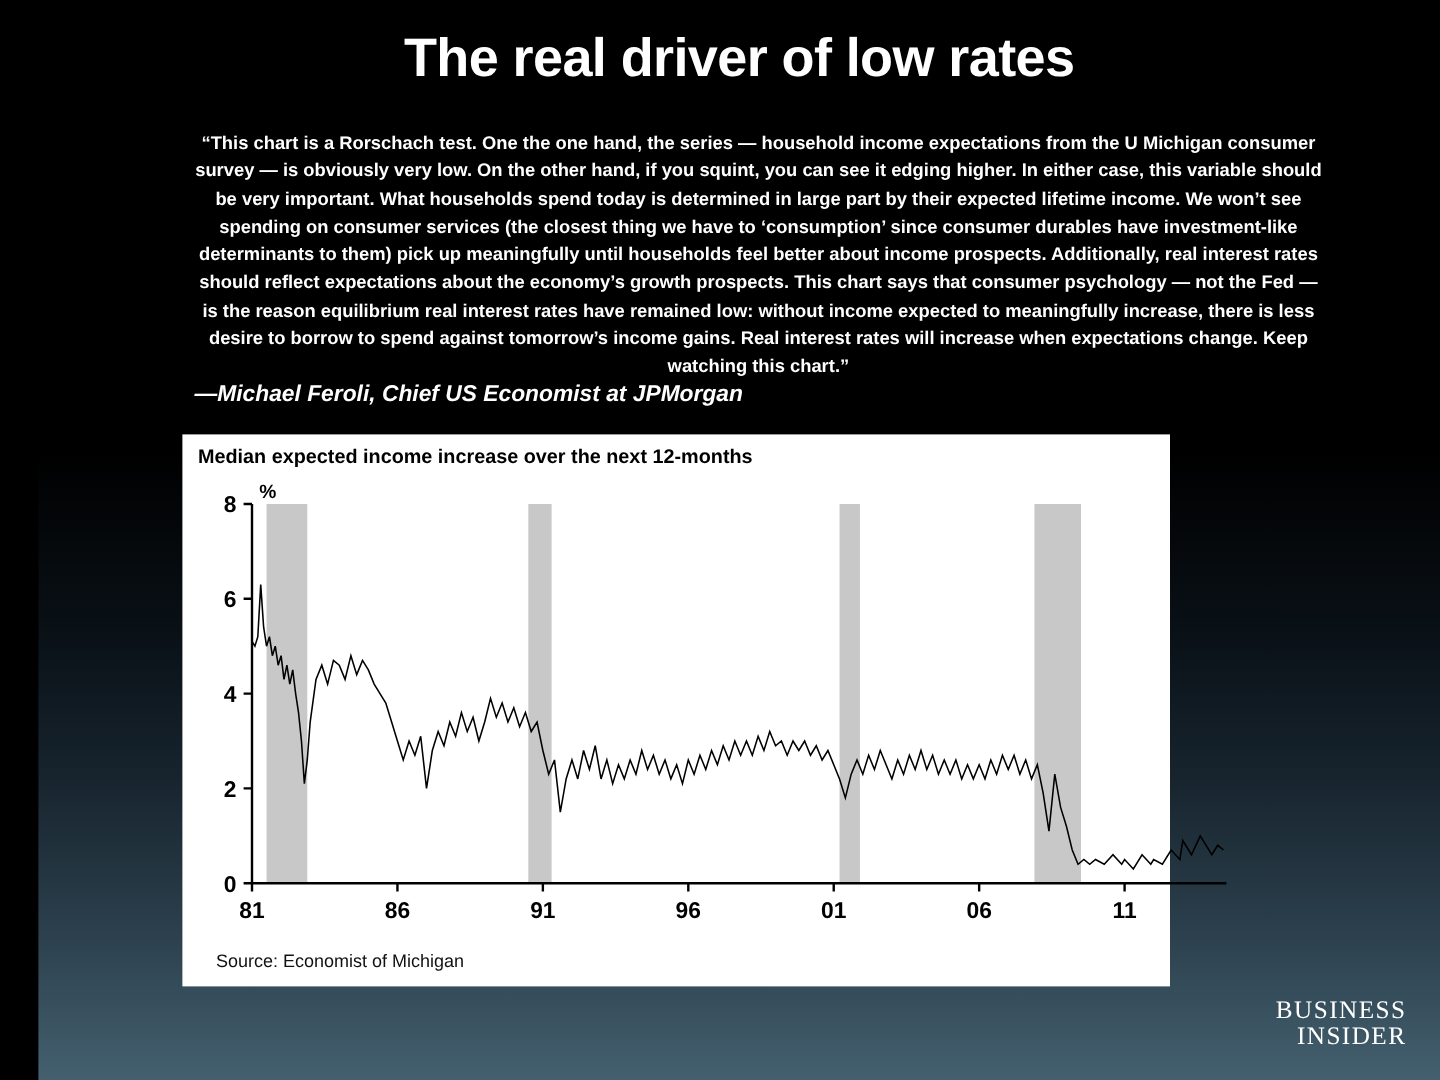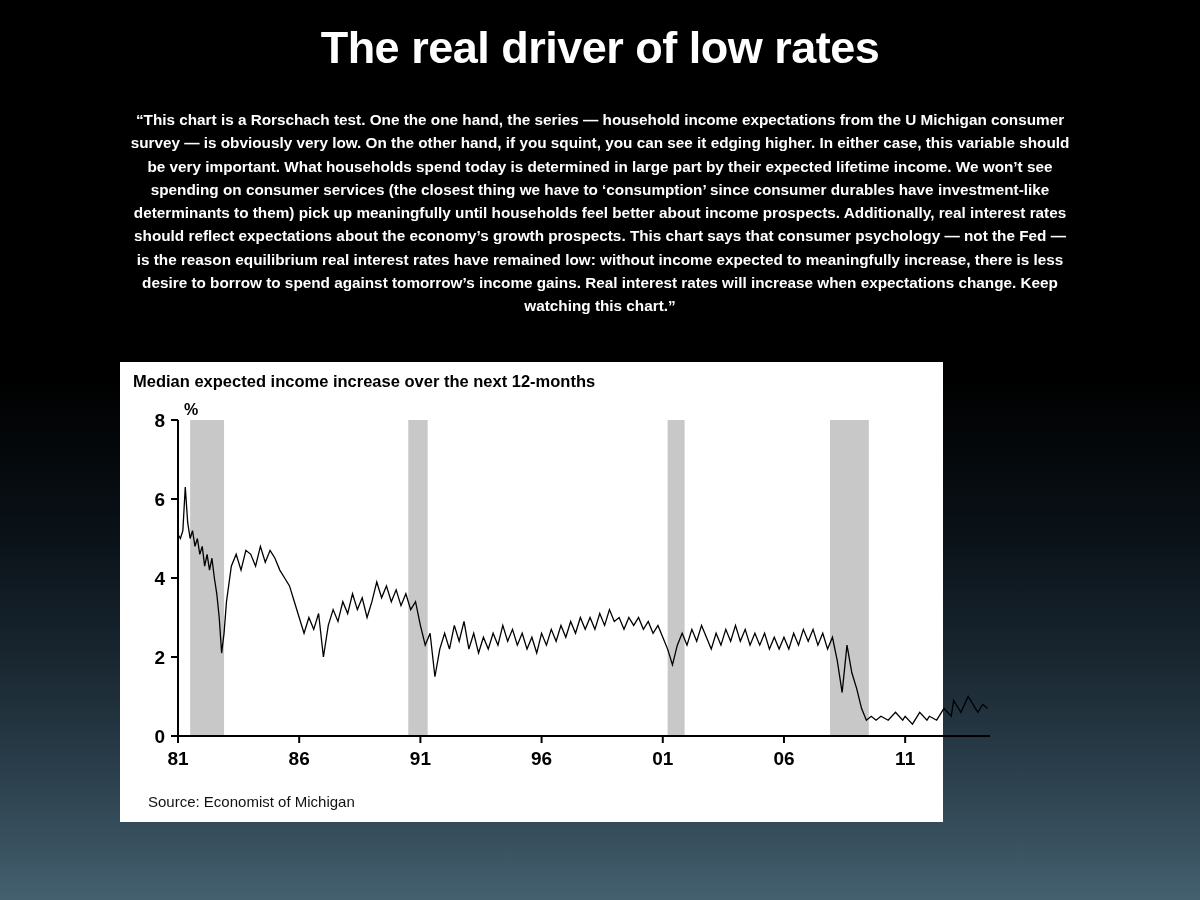--- a/index.html
+++ b/index.html
@@ -17,20 +17,21 @@
   .slide {
     position: absolute;
     inset: 0;
     background: linear-gradient(180deg,
         #000000 0%,
         #000000 42%,
         #091016 58%,
         #17242e 72%,
         #2b3f4c 86%,
         #44606f 100%);
+    margin-left: 32px;
   }
   .title {
     position: absolute;
     top: 22px;
     left: 0; right: 0;
     text-align: center;
     color: #ffffff;
     font-size: 45px;
     font-weight: bold;
     letter-spacing: -0.5px;
@@ -114,20 +115,21 @@
 </style>
 </head>
 <body>
 
 <div class="slide">
 
   <div class="title">The real driver of low rates</div>
 
   <div class="quote">“This chart is a Rorschach test. One the one hand, the series — household income expectations from the U Michigan consumer survey — is obviously very low. On the other hand, if you squint, you can see it edging higher. In either case, this variable should be very important. What households spend today is determined in large part by their expected lifetime income. We won’t see spending on consumer services (the closest thing we have to ‘consumption’ since consumer durables have investment-like determinants to them) pick up meaningfully until households feel better about income prospects. Additionally, real interest rates should reflect expectations about the economy’s growth prospects. This chart says that consumer psychology — not the Fed — is the reason equilibrium real interest rates have remained low: without income expected to meaningfully increase, there is less desire to borrow to spend against tomorrow’s income gains. Real interest rates will increase when expectations change. Keep watching this chart.”</div>
 
+  <div class="attribution">—Michael Feroli, Chief US Economist at JPMorgan</div>
 
   <div class="chart-panel">
     <div class="chart-title">Median expected income increase over the next 12-months</div>
     <div class="plot-wrap">
       <svg class="plot" id="plot-svg" width="960" height="400" viewBox="0 0 960 400">
           <rect x="70.11940298507463" y="24" width="33.93432835821116" height="316" fill="#c8c8c8"></rect>
           <rect x="288.2686567164179" y="24" width="19.391044776118292" height="316" fill="#c8c8c8"></rect>
           <rect x="547.6238805970161" y="24" width="16.967164179105566" height="316" fill="#c8c8c8"></rect>
           <rect x="710.0238805970172" y="24" width="38.782089552236584" height="316" fill="#c8c8c8"></rect>
           <line x1="58" y1="24" x2="58" y2="340" stroke="#000" stroke-width="2"></line>
@@ -156,14 +158,18 @@
           <line x1="663.9701492537314" y1="340" x2="663.9701492537314" y2="347" stroke="#000" stroke-width="2"></line>
           <text x="663.9701492537314" y="369" text-anchor="middle" class="axis-text xtick">06</text>
           <line x1="785.1641791044776" y1="340" x2="785.1641791044776" y2="347" stroke="#000" stroke-width="2"></line>
           <text x="785.1641791044776" y="369" text-anchor="middle" class="axis-text xtick">11</text>
           <path d="M58.00 138.55 L60.42 142.50 L62.85 134.60 L65.27 91.15 L67.70 126.70 L70.12 142.50 L72.54 134.60 L74.97 150.40 L77.39 142.50 L79.81 158.30 L82.24 150.40 L84.66 170.15 L87.09 158.30 L89.51 174.10 L91.93 162.25 L94.36 182.00 L96.78 197.80 L99.21 221.50 L101.63 257.05 L104.05 237.30 L106.48 205.70 L111.33 170.15 L116.17 158.30 L121.02 174.10 L125.87 154.35 L130.72 158.30 L135.56 170.15 L140.41 150.40 L145.26 166.20 L150.11 154.35 L154.96 162.25 L159.80 174.10 L164.65 182.00 L169.50 189.90 L174.35 205.70 L179.19 221.50 L184.04 237.30 L188.89 221.50 L193.74 233.35 L198.59 217.55 L203.43 261.00 L208.28 229.40 L213.13 213.60 L217.98 225.45 L222.82 205.70 L227.67 217.55 L232.52 197.80 L237.37 213.60 L242.21 201.75 L247.06 221.50 L251.91 205.70 L256.76 185.95 L261.61 201.75 L266.45 189.90 L271.30 205.70 L276.15 193.85 L281.00 209.65 L285.84 197.80 L290.69 213.60 L295.54 205.70 L300.39 229.40 L305.24 249.15 L310.08 237.30 L314.93 280.75 L319.78 253.10 L324.63 237.30 L329.47 253.10 L334.32 229.40 L339.17 245.20 L344.02 225.45 L348.87 253.10 L353.71 237.30 L358.56 257.05 L363.41 241.25 L368.26 253.10 L373.10 237.30 L377.95 249.15 L382.80 229.40 L387.65 245.20 L392.50 233.35 L397.34 249.15 L402.19 237.30 L407.04 253.10 L411.89 241.25 L416.73 257.05 L421.58 237.30 L426.43 249.15 L431.28 233.35 L436.13 245.20 L440.97 229.40 L445.82 241.25 L450.67 225.45 L455.52 237.30 L460.36 221.50 L465.21 233.35 L470.06 221.50 L474.91 233.35 L479.76 217.55 L484.60 229.40 L489.45 213.60 L494.30 225.45 L499.15 221.50 L503.99 233.35 L508.84 221.50 L513.69 229.40 L518.54 221.50 L523.39 233.35 L528.23 225.45 L533.08 237.30 L537.93 229.40 L542.78 241.25 L547.62 253.10 L552.47 268.90 L557.32 249.15 L562.17 237.30 L567.01 249.15 L571.86 233.35 L576.71 245.20 L581.56 229.40 L586.41 241.25 L591.25 253.10 L596.10 237.30 L600.95 249.15 L605.80 233.35 L610.64 245.20 L615.49 229.40 L620.34 245.20 L625.19 233.35 L630.04 249.15 L634.88 237.30 L639.73 249.15 L644.58 237.30 L649.43 253.10 L654.27 241.25 L659.12 253.10 L663.97 241.25 L668.82 253.10 L673.67 237.30 L678.51 249.15 L683.36 233.35 L688.21 245.20 L693.06 233.35 L697.90 249.15 L702.75 237.30 L707.60 253.10 L712.45 241.25 L717.30 264.95 L722.14 296.55 L726.99 249.15 L731.84 276.80 L736.69 292.60 L741.53 312.35 L746.38 324.20 L751.23 320.25 L756.08 324.20 L760.93 320.25 L768.20 324.20 L775.47 316.30 L782.74 324.20 L785.16 320.25 L792.44 328.15 L799.71 316.30 L806.98 324.20 L809.40 320.25 L816.67 324.20 L823.95 312.35 L831.22 320.25 L833.64 304.45 L840.91 316.30 L848.19 300.50 L855.46 312.35 L857.88 316.30 L862.73 308.40 L867.58 312.35 " fill="none" stroke="#000000" stroke-width="1.3"></path>
         </svg>
     </div>
     <div class="chart-source">Source: Economist of Michigan</div>
   </div>
 
+  <div class="bi-logo">
+    <div class="l1">BUSINESS</div>
+    <div class="l2">INSIDER</div>
+  </div>
 
 </div>
 
 </body></html>

